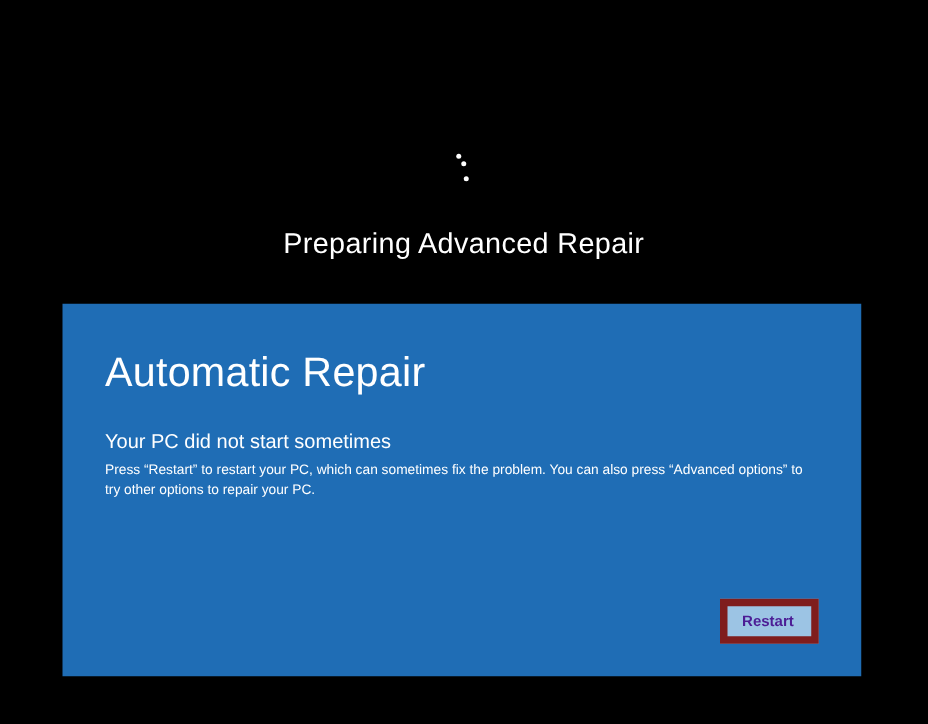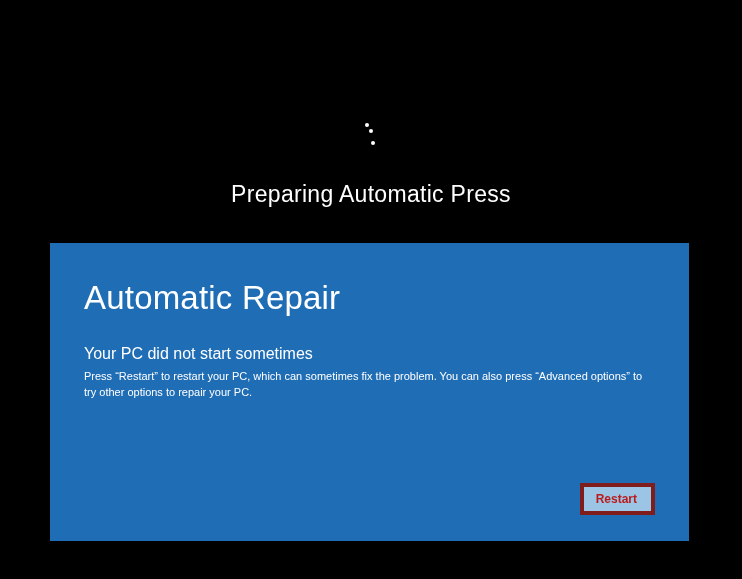--- a/index.html
+++ b/index.html
@@ -88,38 +88,38 @@
       font-family: inherit;
       font-size: 12px;
       font-weight: 600;
       padding: 5px 14px;
       min-width: 72px;
       cursor: pointer;
       text-align: center;
     }
     .btn-primary {
       background: #9cc4e4;
-      color: #b91c1c;
-      border: 4px solid #7f1d1d;
+      color: #4c1d95;
+      border: 6px solid #7f1d1d;
       padding-left: 12px;
     }
     .btn-secondary {
       min-width: 120px;
     }
   </style>
 </head>
 <body>
 
 <div class="boot-screen">
   <div class="spinner">
     <div class="spinner-dot dot1"></div>
     <div class="spinner-dot dot2"></div>
     <div class="spinner-dot dot3"></div>
   </div>
-  <div class="preparing-text">Preparing Automatic Press</div>
+  <div class="preparing-text">Preparing Advanced Repair</div>
 </div>
 
 <div class="recovery-screen">
   <div class="recovery-title">Automatic Repair</div>
   <div class="recovery-subtitle">Your PC did not start sometimes</div>
   <div class="recovery-body">Press “Restart” to restart your PC, which can sometimes fix the problem. You can also press “Advanced options” to try other options to repair your PC.</div>
   <div class="button-row">
     <button class="btn btn-primary">Restart</button>
   </div>
 </div>

